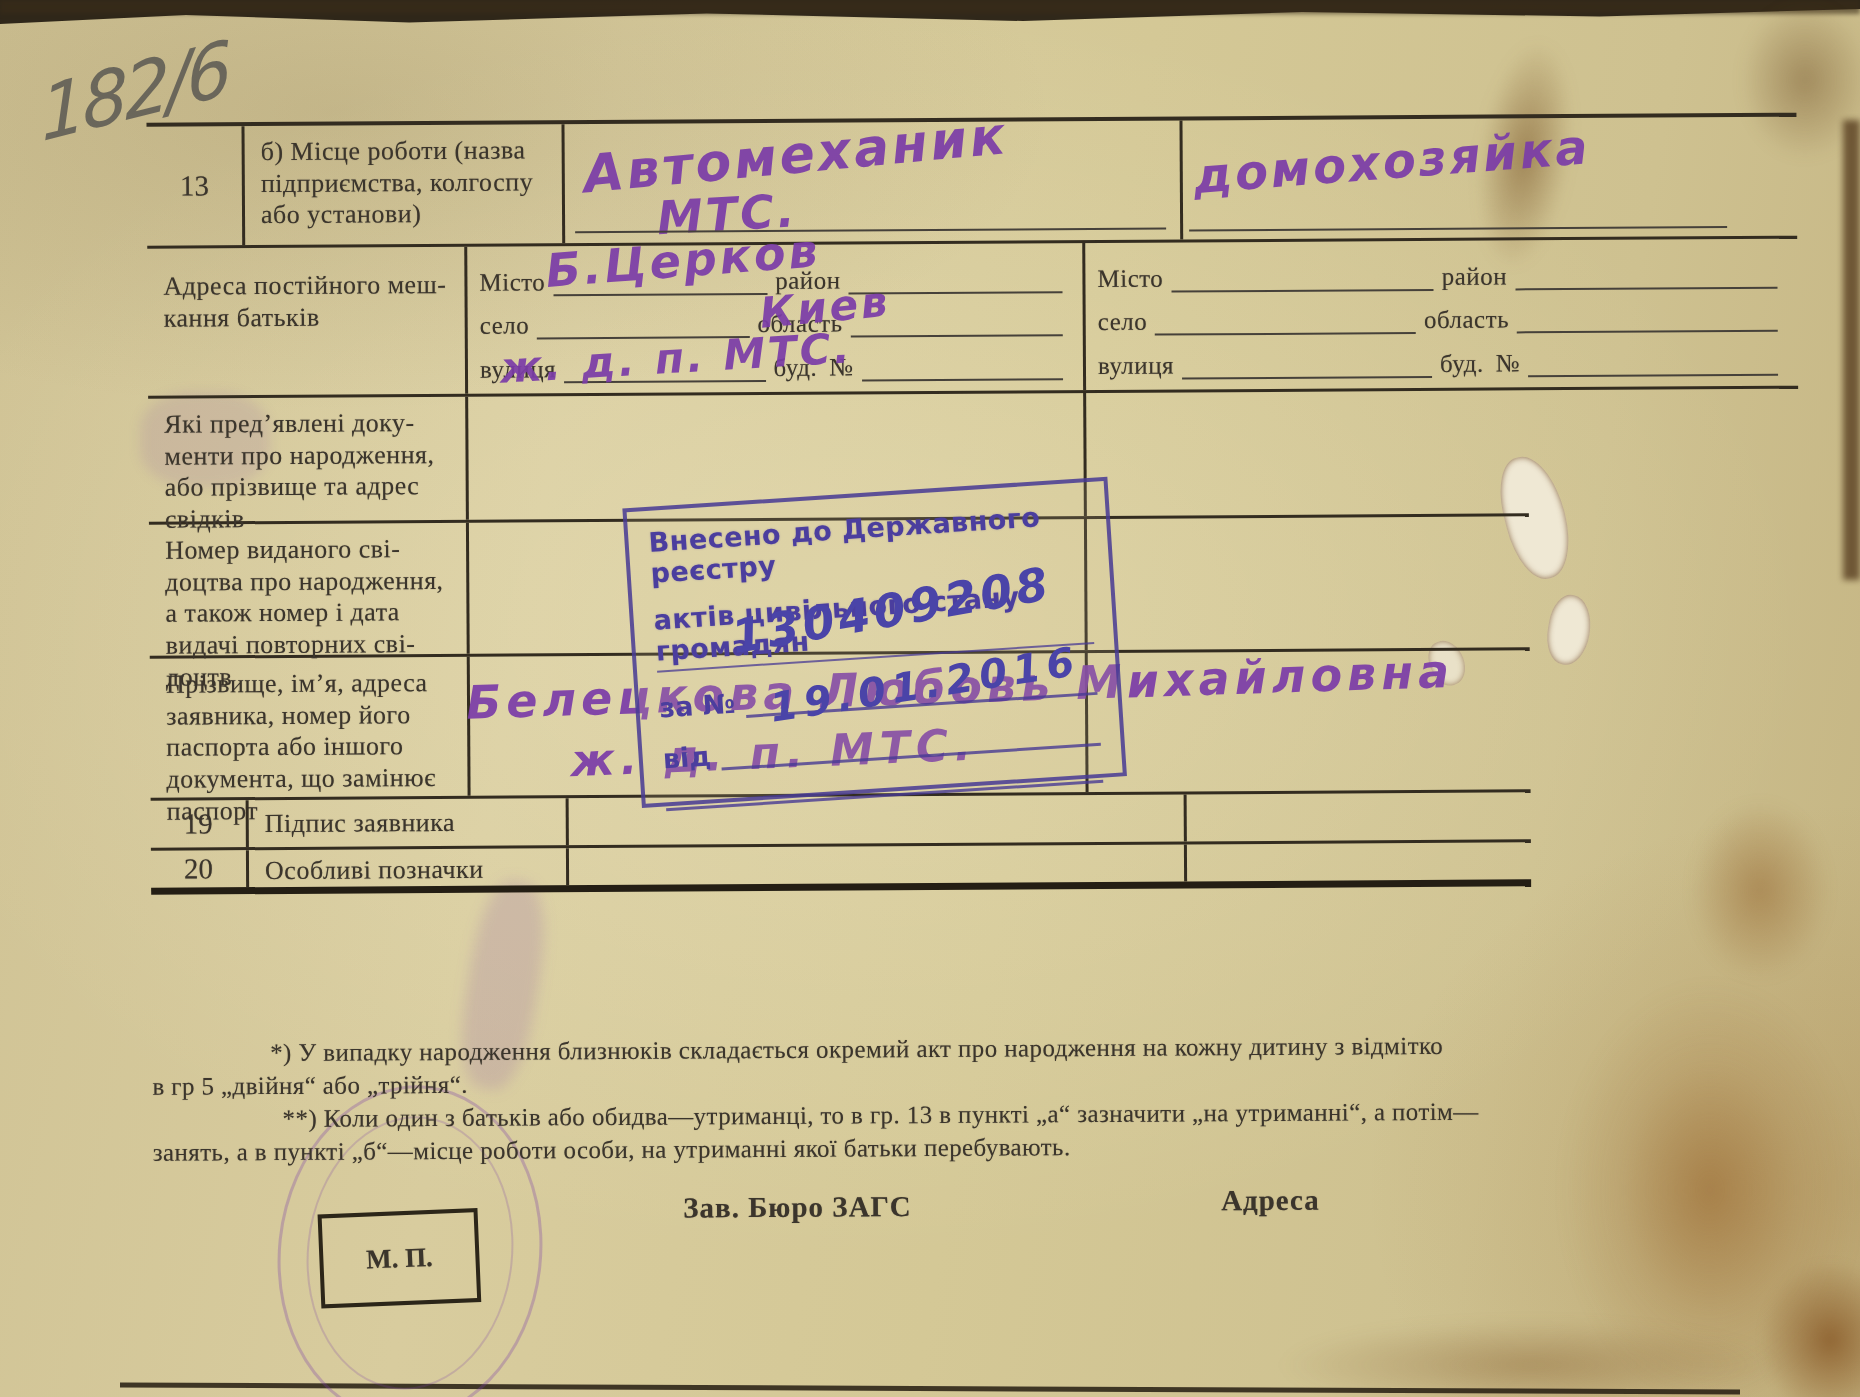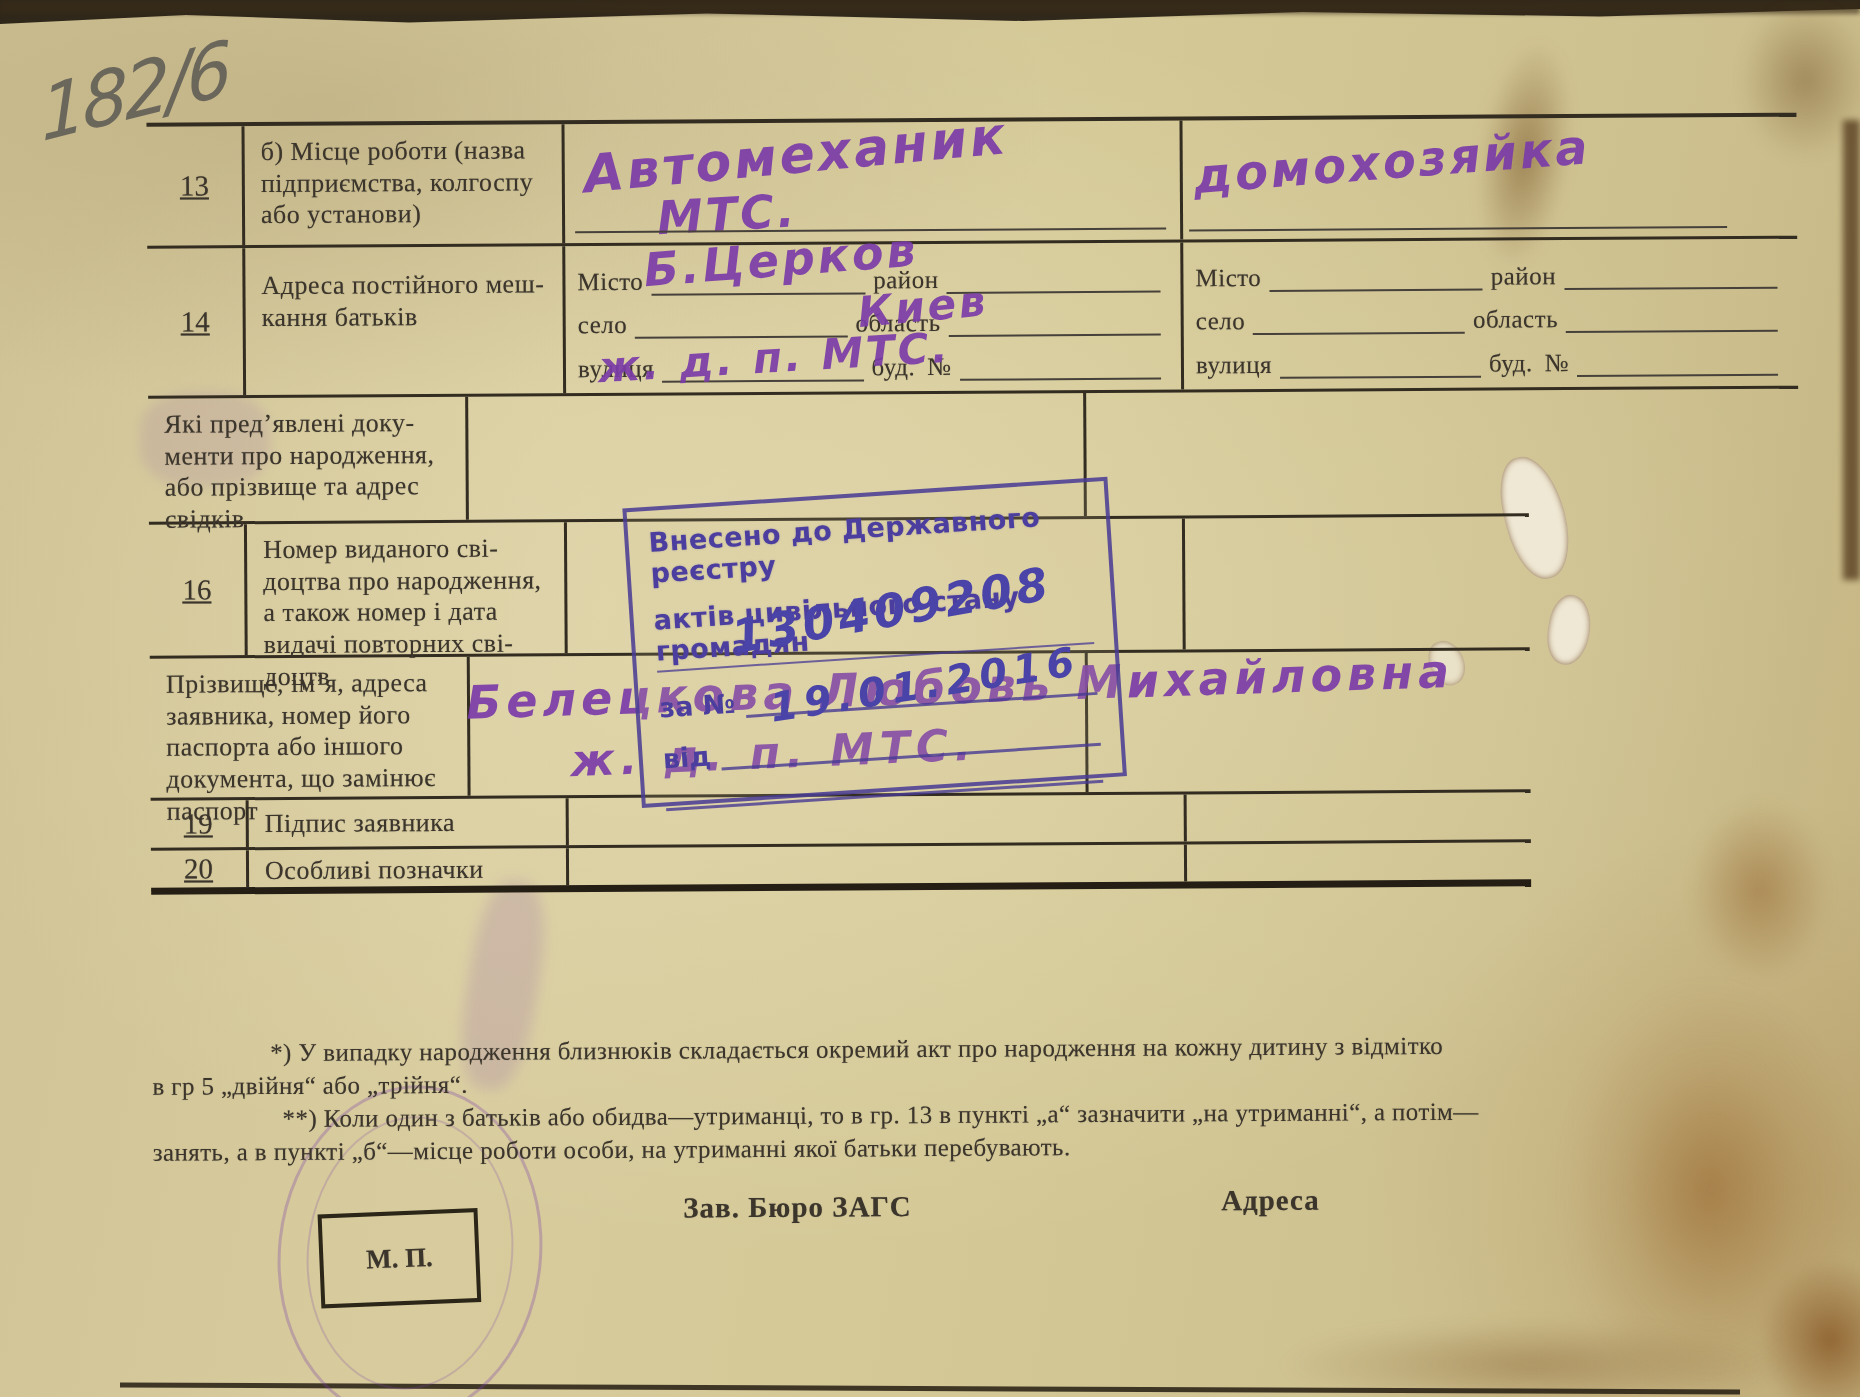--- a/index.html
+++ b/index.html
@@ -39,21 +39,21 @@
     transform:rotate(-14deg) skewX(-12deg); font-family:"DejaVu Sans", sans-serif; letter-spacing:-4px;}
   
   #doc{position:absolute; left:0; top:0; width:1860px; height:1397px; transform:rotate(-.35deg);}
   
   .tbl{position:absolute; left:150px; top:118px; border-top:4px solid #332c20;}
   .trow{display:flex; border-bottom:3px solid #332c20; position:relative; box-sizing:border-box;}
   .trow.wide{width:1650px;}
   .trow.norm{width:1380px;}
   .trow.thick{border-bottom:7px solid #241e14;}
   .c{box-sizing:border-box;}
-  .c.num{width:98px; border-right:3px solid #332c20; display:flex; align-items:center; justify-content:center; font-size:29px;text-decoration:underline;}
+  .c.num{width:98px; border-right:3px solid #332c20; display:flex; align-items:center; justify-content:center; font-size:29px;}
   .c.lab{width:320px; border-right:3px solid #332c20; padding:10px 10px 8px 16px; font-size:26px; line-height:1.22; letter-spacing:.5px;}
   .c.e1{width:618px; border-right:3px solid #332c20; position:relative; padding:6px 12px;}
   .c.e2{flex:1; position:relative; padding:6px 12px;}
   .print{text-shadow:0 0 1px rgba(59,53,44,.45);}
   .writeline{position:absolute; border-bottom:2px solid #46413a;}
   
   .fline{display:flex; align-items:flex-end; font-size:25px; margin-top:14px; letter-spacing:.5px;}
   .fline .ln{flex:1; border-bottom:2px solid #46413a; margin:0 8px; height:1.1em;}
   .fline .lbl{white-space:nowrap;}
   
@@ -119,21 +119,20 @@
           <div class="hw" style="left:92px; top:64px; font-size:46px; transform:rotate(-3deg);">МТС.</div>
           <div class="writeline" style="left:10px; right:14px; bottom:10px;"></div>
         </div>
         <div class="c e2">
           <div class="hw" style="left:10px; top:14px; font-size:48px; transform:rotate(-4deg);">домохозяйка</div>
           <div class="writeline" style="left:6px; right:70px; bottom:8px;"></div>
         </div>
       </div>
 
       <div class="trow wide" style="height:150px">
-        <div class="c num print">14</div>
         <div class="c lab print" style="padding-top:22px">Адреса постійного меш­кання батьків</div>
         <div class="c e1">
           <div class="fline print">
             <span class="lbl">Місто</span>
               <span class="ln"></span>
             <span class="lbl">район</span>
               <span class="ln"></span>
           </div>
           <div class="fline print">
             <span class="lbl">село</span>
@@ -175,21 +174,20 @@
         </div>
       </div>
 
       <div class="trow norm" style="height:126px">
         <div class="c lab print">Які пред’явлені доку­менти про народження, або прізвище та адрес свідків</div>
         <div class="c e1"></div>
         <div class="c e2"></div>
       </div>
 
       <div class="trow norm" style="height:134px">
-        <div class="c num print">16</div>
         <div class="c lab print">Номер виданого сві­доцтва про народження, а також номер і дата видачі повторних сві­доцтв</div>
         <div class="c e1"></div>
         <div class="c e2"></div>
       </div>
 
       <div class="trow norm" style="height:142px">
         <div class="c lab print">Прізвище, ім’я, адреса заявника, номер його паспорта або іншого документа, що замінює паспорт</div>
         <div class="c e1">
           <div class="hw" style="left:-4px; top:6px; font-size:46px; letter-spacing:5px; transform:rotate(-1.5deg);">Белецкова  Любовь  Михайловна</div>
           <div class="hw" style="left:100px; top:72px; font-size:44px; letter-spacing:6px; transform:rotate(-2deg);">ж. д. п.  МТС.</div>

